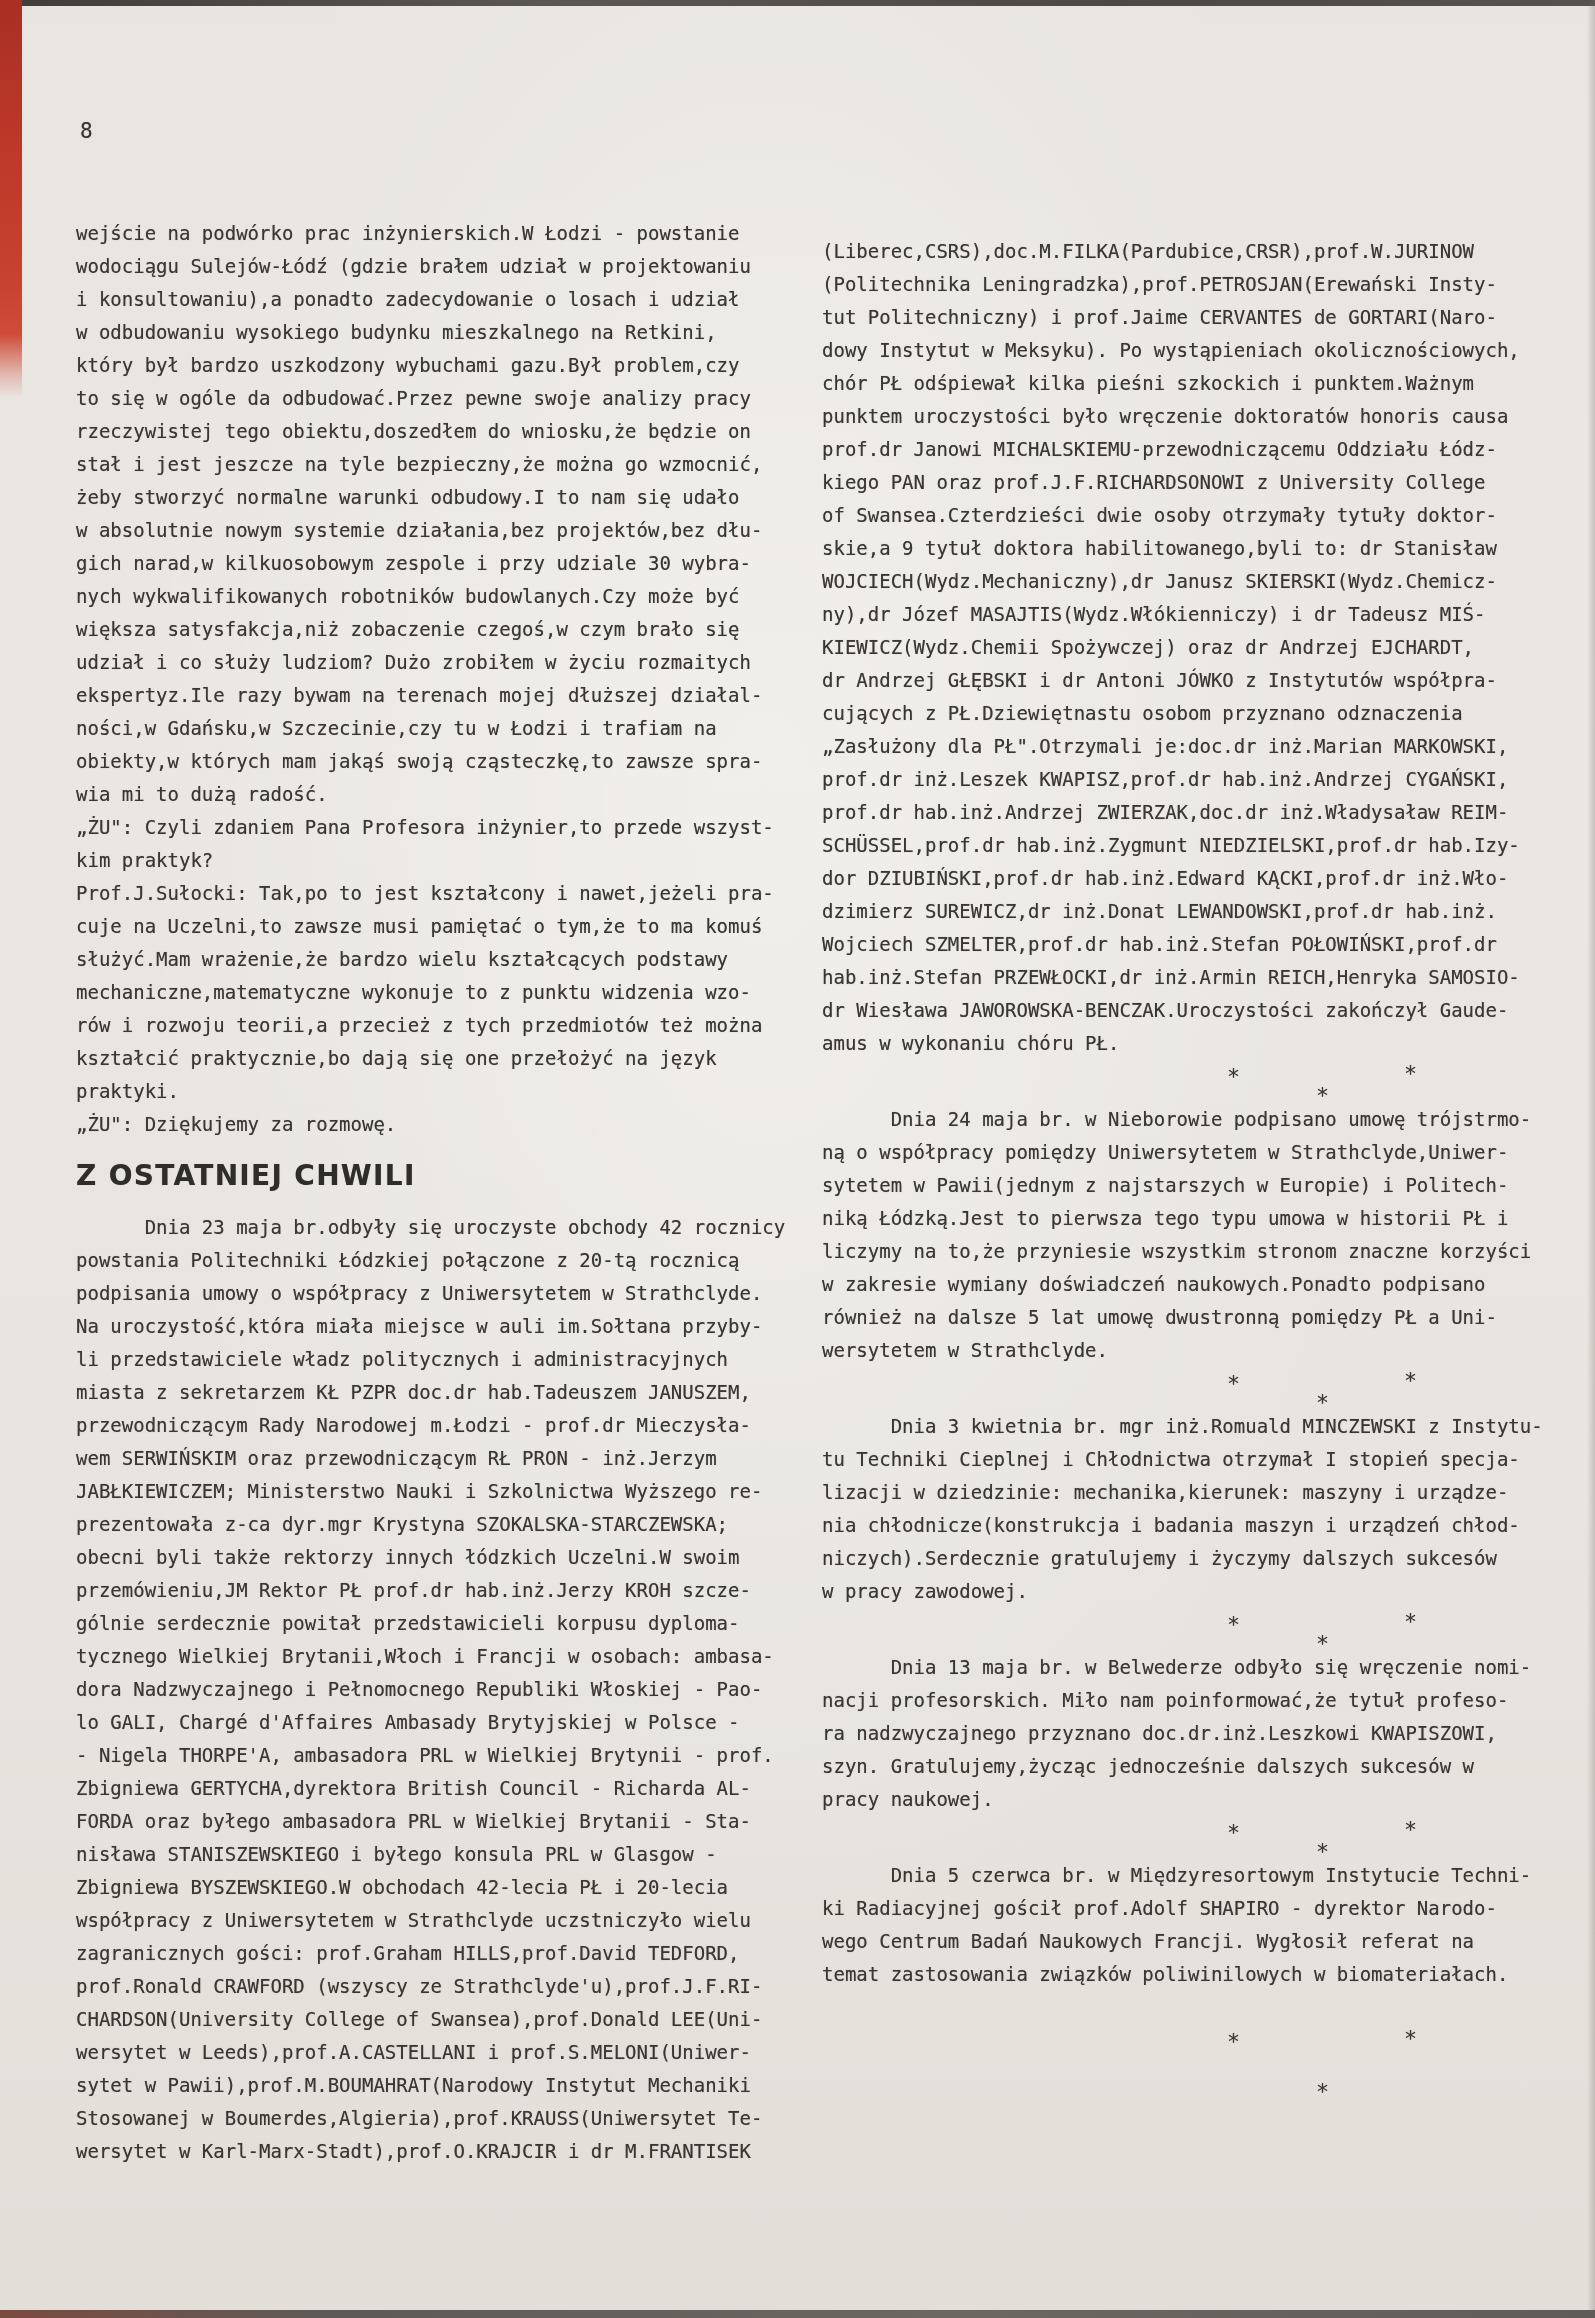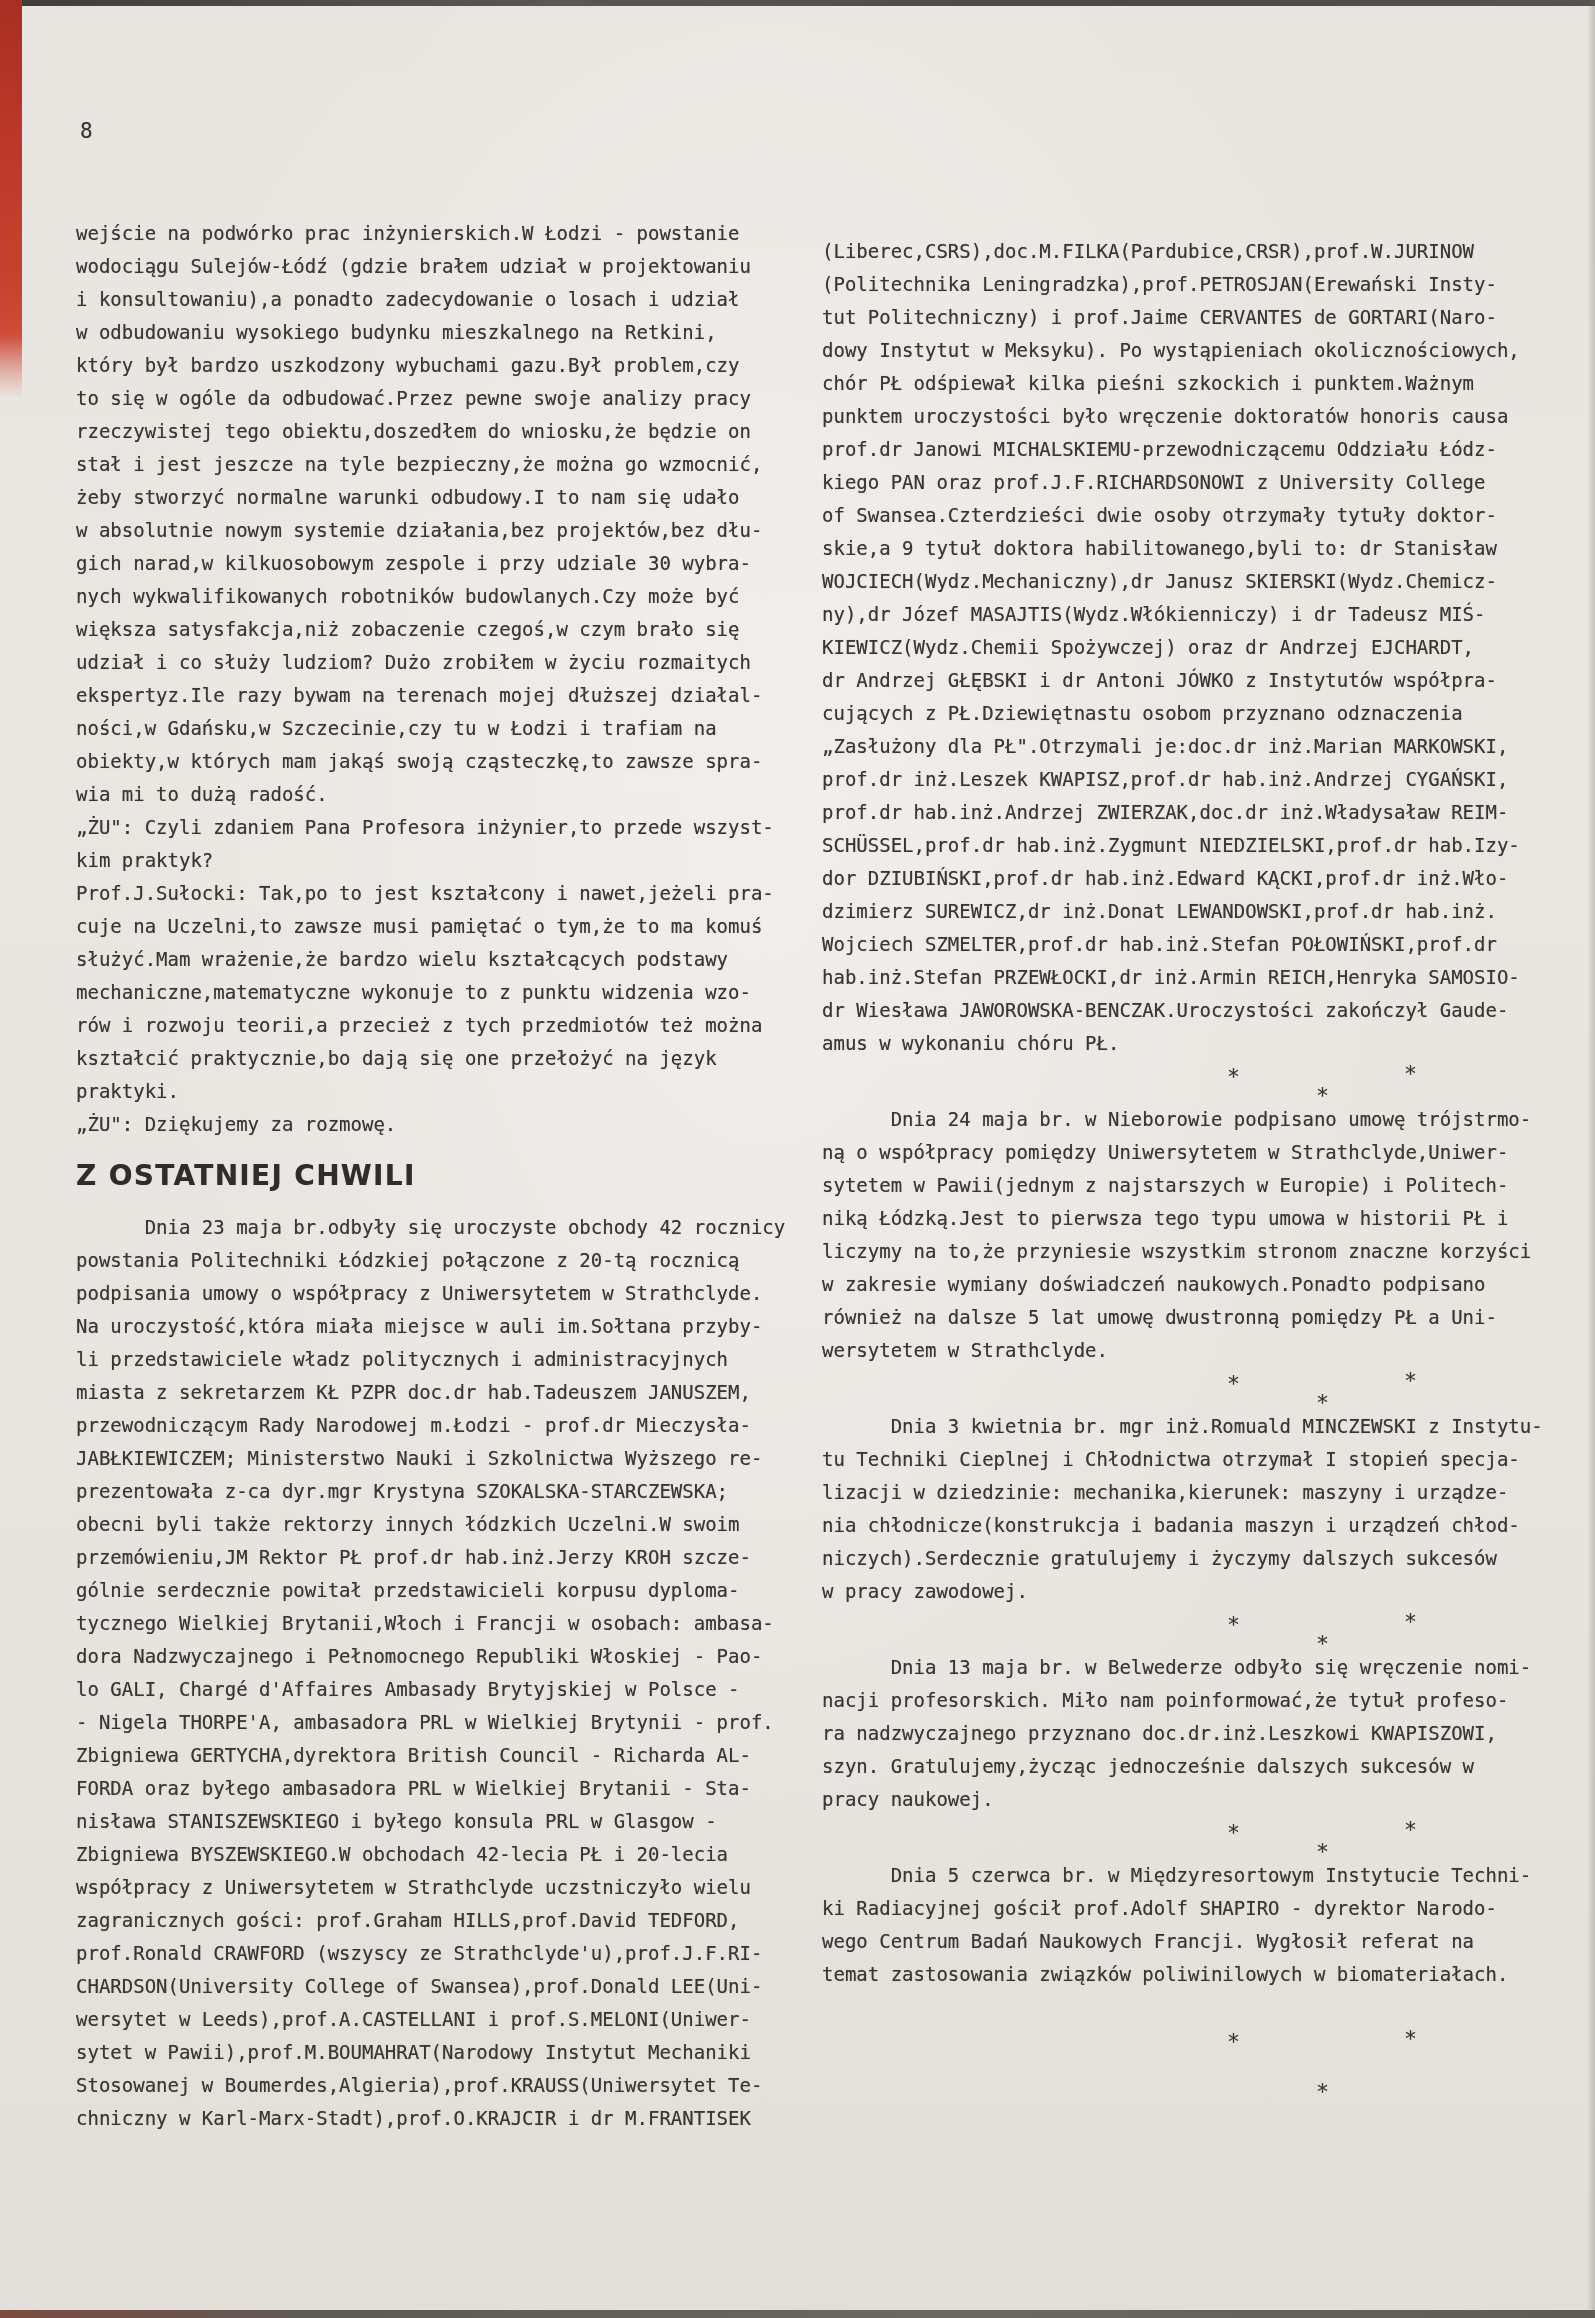--- a/index.html
+++ b/index.html
@@ -93,41 +93,42 @@
       </div>
     <div class="heading">Z OSTATNIEJ CHWILI</div>
     <div class="block">
         <div class="tl">      Dnia 23 maja br.odbyły się uroczyste obchody 42 rocznicy</div>
         <div class="tl">powstania Politechniki Łódzkiej połączone z 20-tą rocznicą</div>
         <div class="tl">podpisania umowy o współpracy z Uniwersytetem w Strathclyde.</div>
         <div class="tl">Na uroczystość,która miała miejsce w auli im.Sołtana przyby-</div>
         <div class="tl">li przedstawiciele władz politycznych i administracyjnych</div>
         <div class="tl">miasta z sekretarzem KŁ PZPR doc.dr hab.Tadeuszem JANUSZEM,</div>
         <div class="tl">przewodniczącym Rady Narodowej m.Łodzi - prof.dr Mieczysła-</div>
+        <div class="tl">wem SERWIŃSKIM oraz przewodniczącym RŁ PRON - inż.Jerzym</div>
         <div class="tl">JABŁKIEWICZEM; Ministerstwo Nauki i Szkolnictwa Wyższego re-</div>
         <div class="tl">prezentowała z-ca dyr.mgr Krystyna SZOKALSKA-STARCZEWSKA;</div>
         <div class="tl">obecni byli także rektorzy innych łódzkich Uczelni.W swoim</div>
         <div class="tl">przemówieniu,JM Rektor PŁ prof.dr hab.inż.Jerzy KROH szcze-</div>
         <div class="tl">gólnie serdecznie powitał przedstawicieli korpusu dyploma-</div>
         <div class="tl">tycznego Wielkiej Brytanii,Włoch i Francji w osobach: ambasa-</div>
         <div class="tl">dora Nadzwyczajnego i Pełnomocnego Republiki Włoskiej - Pao-</div>
         <div class="tl">lo GALI, Chargé d'Affaires Ambasady Brytyjskiej w Polsce -</div>
         <div class="tl">- Nigela THORPE'A, ambasadora PRL w Wielkiej Brytynii - prof.</div>
         <div class="tl">Zbigniewa GERTYCHA,dyrektora British Council - Richarda AL-</div>
         <div class="tl">FORDA oraz byłego ambasadora PRL w Wielkiej Brytanii - Sta-</div>
         <div class="tl">nisława STANISZEWSKIEGO i byłego konsula PRL w Glasgow -</div>
         <div class="tl">Zbigniewa BYSZEWSKIEGO.W obchodach 42-lecia PŁ i 20-lecia</div>
         <div class="tl">współpracy z Uniwersytetem w Strathclyde uczstniczyło wielu</div>
         <div class="tl">zagranicznych gości: prof.Graham HILLS,prof.David TEDFORD,</div>
         <div class="tl">prof.Ronald CRAWFORD (wszyscy ze Strathclyde'u),prof.J.F.RI-</div>
         <div class="tl">CHARDSON(University College of Swansea),prof.Donald LEE(Uni-</div>
         <div class="tl">wersytet w Leeds),prof.A.CASTELLANI i prof.S.MELONI(Uniwer-</div>
         <div class="tl">sytet w Pawii),prof.M.BOUMAHRAT(Narodowy Instytut Mechaniki</div>
         <div class="tl">Stosowanej w Boumerdes,Algieria),prof.KRAUSS(Uniwersytet Te-</div>
-        <div class="tl">chniczny w Karl-Marx-Stadt),prof.O.KRAJCIR i dr M.FRANTISEK</div>
+        <div class="tl">wersytet w Karl-Marx-Stadt),prof.O.KRAJCIR i dr M.FRANTISEK</div>
       </div>
   </div>
 
   <div class="col col-right">
     <div class="block">
         <div class="tl">(Liberec,CSRS),doc.M.FILKA(Pardubice,CRSR),prof.W.JURINOW</div>
         <div class="tl">(Politechnika Leningradzka),prof.PETROSJAN(Erewański Insty-</div>
         <div class="tl">tut Politechniczny) i prof.Jaime CERVANTES de GORTARI(Naro-</div>
         <div class="tl">dowy Instytut w Meksyku). Po wystąpieniach okolicznościowych,</div>
         <div class="tl">chór PŁ odśpiewał kilka pieśni szkockich i punktem.Ważnym</div>

